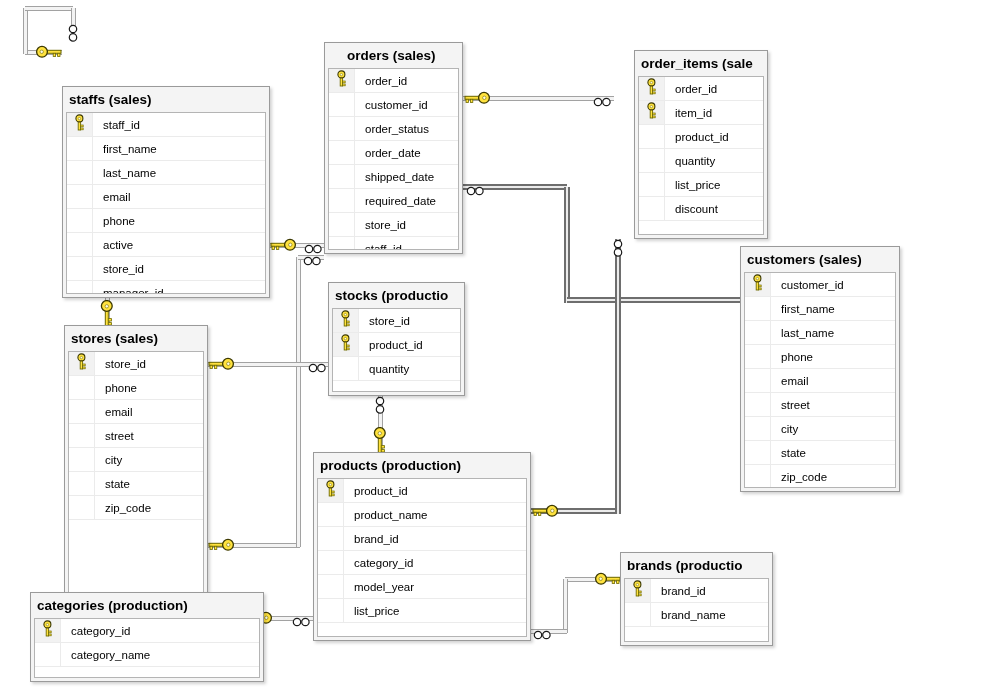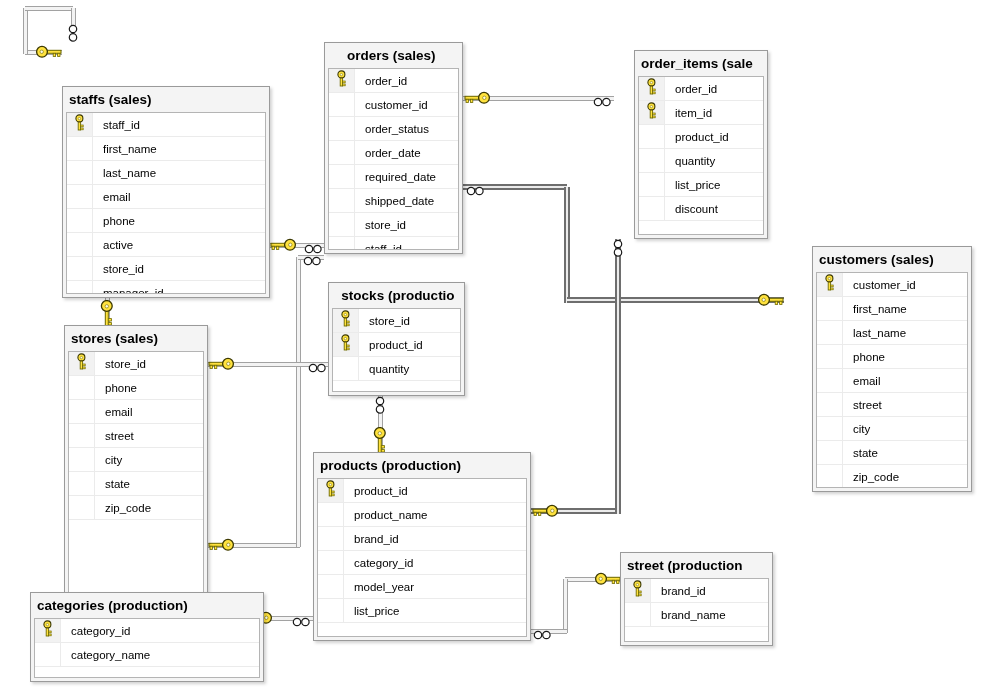--- a/index.html
+++ b/index.html
@@ -243,25 +243,25 @@
         <div class="tbl-row">
           <div class="icon-cell"></div>
           <div class="col-label">order_status</div>
         </div>
         <div class="tbl-row">
           <div class="icon-cell"></div>
           <div class="col-label">order_date</div>
         </div>
         <div class="tbl-row">
           <div class="icon-cell"></div>
+          <div class="col-label">shipped_date</div>
+        </div>
+        <div class="tbl-row">
+          <div class="icon-cell"></div>
           <div class="col-label">required_date</div>
-        </div>
-        <div class="tbl-row">
-          <div class="icon-cell"></div>
-          <div class="col-label">shipped_date</div>
         </div>
         <div class="tbl-row">
           <div class="icon-cell"></div>
           <div class="col-label">store_id</div>
         </div>
         <div class="tbl-row">
           <div class="icon-cell"></div>
           <div class="col-label">staff_id</div>
         </div>
       </div>
@@ -304,21 +304,21 @@
         <div class="tbl-row">
           <div class="icon-cell"></div>
           <div class="col-label">list_price</div>
         </div>
         <div class="tbl-row">
           <div class="icon-cell"></div>
           <div class="col-label">discount</div>
         </div>
       </div>
     </div>
-    <div class="tbl" style="left: 812px; top: 246px; width: 160px; height: 246px;">
+    <div class="tbl" style="left: 740px; top: 246px; width: 160px; height: 246px;">
       <div class="tbl-title">customers (sales)</div>
       <div class="tbl-grid">
         <div class="tbl-row">
           <div class="icon-cell haskey">
             <div><svg width="11" height="17" viewBox="0 0 11 17">
                 <rect x="4.2" y="6" width="2.4" height="10" fill="#ffe23e" stroke="#6f6a00" stroke-width="0.9"></rect>
                 <rect x="6.6" y="11" width="2.6" height="1.8" fill="#ffe23e" stroke="#6f6a00" stroke-width="0.7"></rect>
                 <rect x="6.6" y="14" width="2.6" height="1.8" fill="#ffe23e" stroke="#6f6a00" stroke-width="0.7"></rect>
                 <circle cx="5.4" cy="4.4" r="3.5" fill="#ffe23e" stroke="#3c3900" stroke-width="1.1"></circle>
                 <circle cx="5.4" cy="4.6" r="1.2" fill="#fffbe0" stroke="#6f6a00" stroke-width="0.5"></circle>
@@ -394,21 +394,21 @@
         <div class="tbl-row">
           <div class="icon-cell"></div>
           <div class="col-label">state</div>
         </div>
         <div class="tbl-row">
           <div class="icon-cell"></div>
           <div class="col-label">zip_code</div>
         </div>
       </div>
     </div>
-    <div class="tbl" style="left: 328px; top: 282px; width: 137px; height: 114px; text-align: center;">
+    <div class="tbl" style="left: 328px; top: 282px; width: 137px; height: 114px;">
       <div class="tbl-title">stocks (productio</div>
       <div class="tbl-grid">
         <div class="tbl-row">
           <div class="icon-cell haskey">
             <div><svg width="11" height="17" viewBox="0 0 11 17">
                 <rect x="4.2" y="6" width="2.4" height="10" fill="#ffe23e" stroke="#6f6a00" stroke-width="0.9"></rect>
                 <rect x="6.6" y="11" width="2.6" height="1.8" fill="#ffe23e" stroke="#6f6a00" stroke-width="0.7"></rect>
                 <rect x="6.6" y="14" width="2.6" height="1.8" fill="#ffe23e" stroke="#6f6a00" stroke-width="0.7"></rect>
                 <circle cx="5.4" cy="4.4" r="3.5" fill="#ffe23e" stroke="#3c3900" stroke-width="1.1"></circle>
                 <circle cx="5.4" cy="4.6" r="1.2" fill="#fffbe0" stroke="#6f6a00" stroke-width="0.5"></circle>
@@ -465,21 +465,21 @@
           <div class="icon-cell"></div>
           <div class="col-label">model_year</div>
         </div>
         <div class="tbl-row">
           <div class="icon-cell"></div>
           <div class="col-label">list_price</div>
         </div>
       </div>
     </div>
     <div class="tbl" style="left: 620px; top: 552px; width: 153px; height: 94px;">
-      <div class="tbl-title">street (production</div>
+      <div class="tbl-title">brands (productio</div>
       <div class="tbl-grid">
         <div class="tbl-row">
           <div class="icon-cell haskey">
             <div><svg width="11" height="17" viewBox="0 0 11 17">
                 <rect x="4.2" y="6" width="2.4" height="10" fill="#ffe23e" stroke="#6f6a00" stroke-width="0.9"></rect>
                 <rect x="6.6" y="11" width="2.6" height="1.8" fill="#ffe23e" stroke="#6f6a00" stroke-width="0.7"></rect>
                 <rect x="6.6" y="14" width="2.6" height="1.8" fill="#ffe23e" stroke="#6f6a00" stroke-width="0.7"></rect>
                 <circle cx="5.4" cy="4.4" r="3.5" fill="#ffe23e" stroke="#3c3900" stroke-width="1.1"></circle>
                 <circle cx="5.4" cy="4.6" r="1.2" fill="#fffbe0" stroke="#6f6a00" stroke-width="0.5"></circle>
               </svg></div>

